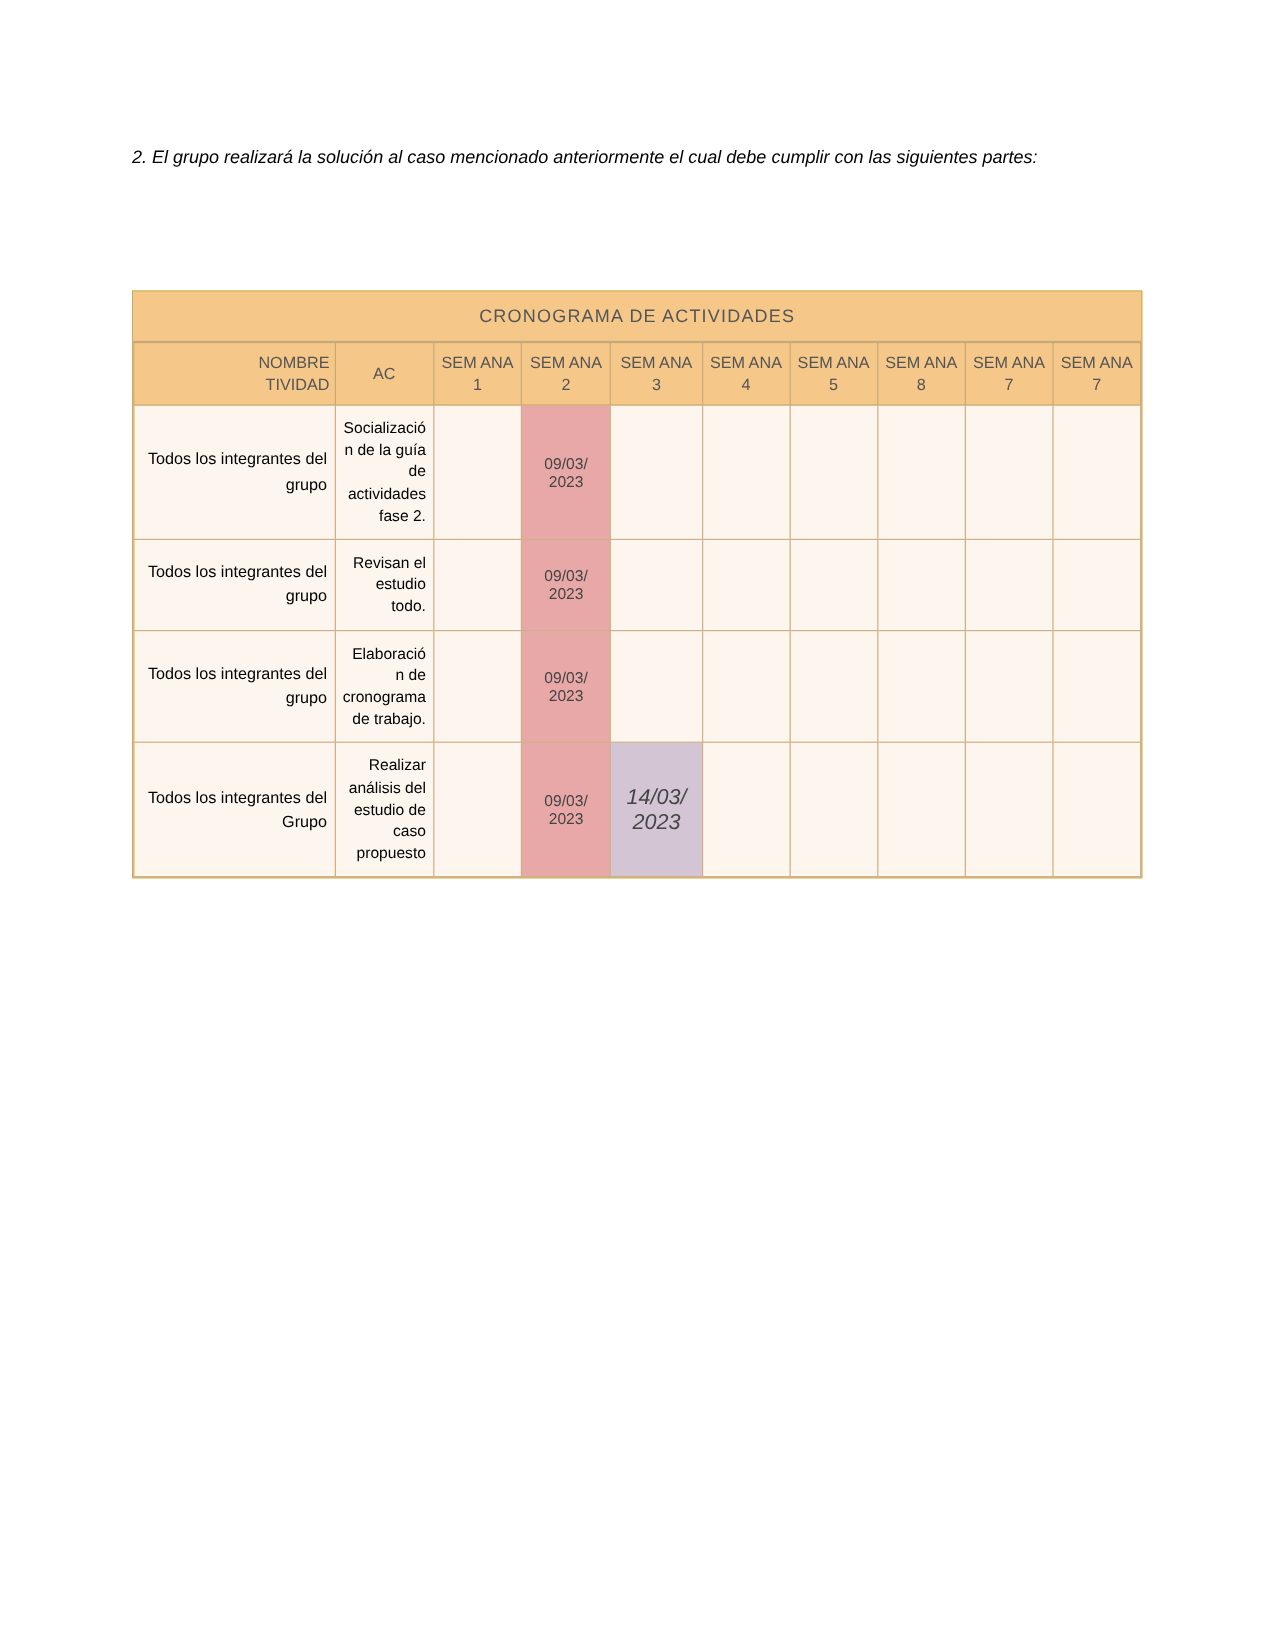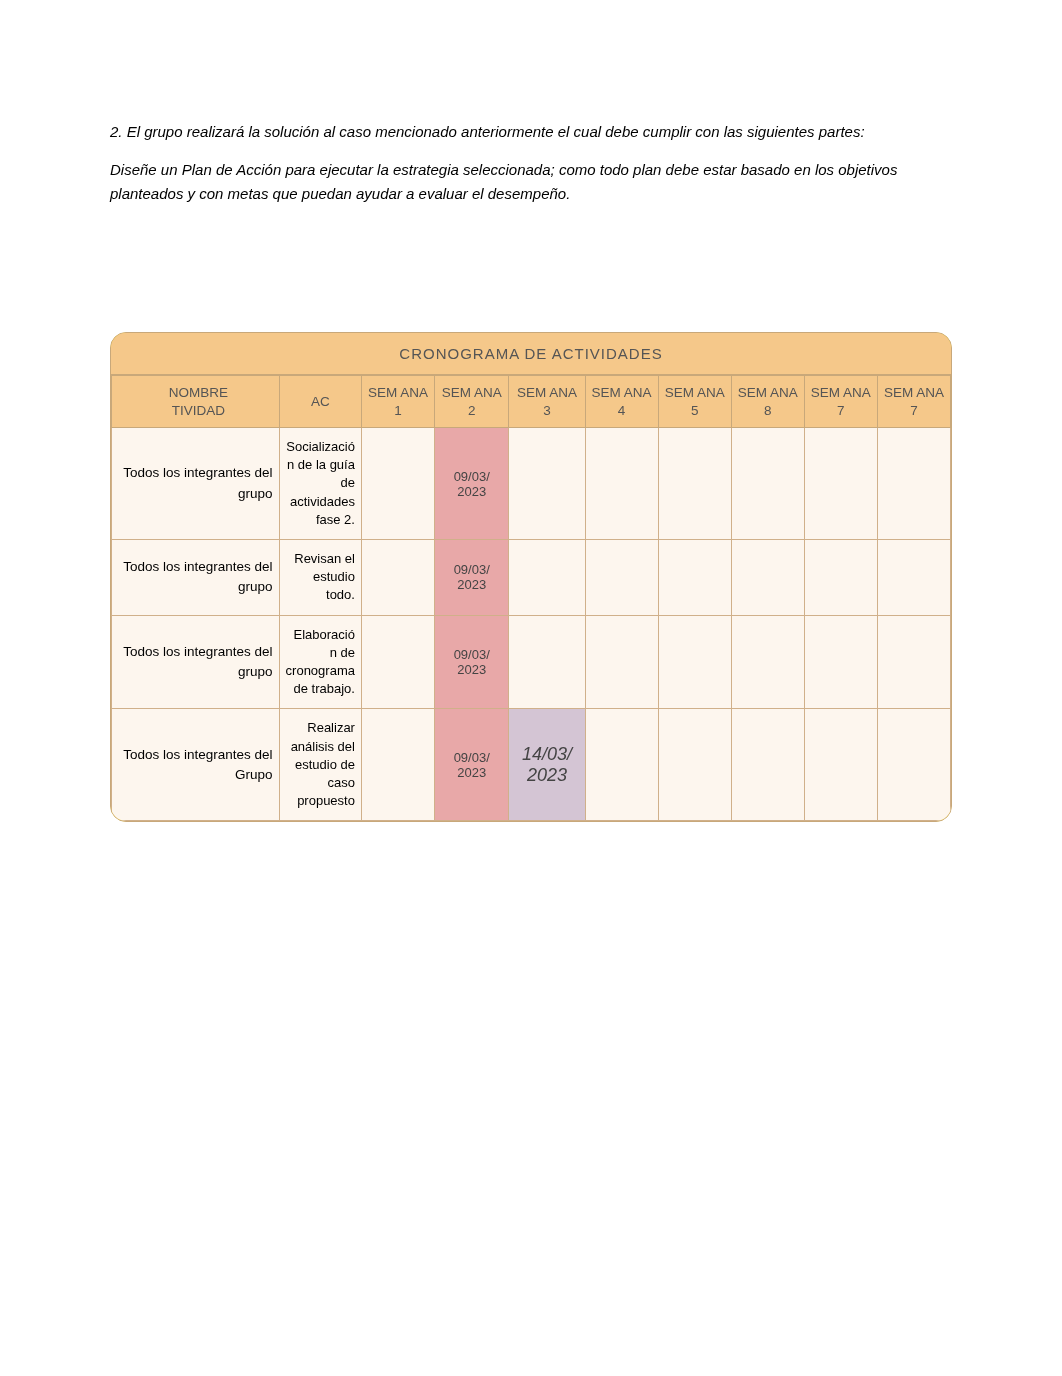--- a/index.html
+++ b/index.html
@@ -18,24 +18,23 @@
     }
     .intro-text p {
       margin-bottom: 14px;
       font-style: italic;
     }
     .spacer {
       height: 80px;
     }
     .table-wrapper {
       border: 1.5px solid #c8a87a;
-      border-radius: 16px;
+      border-radius: 0;
       overflow: hidden;
       background: #fde047;
-      margin-top: 28px;
     }
     .table-title {
       background: #f5c88a;
       text-align: center;
       padding: 12px 0;
       font-size: 15px;
       letter-spacing: 1px;
       font-weight: normal;
       color: #555;
       border-bottom: 1.5px solid #c8a87a;
@@ -49,21 +48,21 @@
       border: 1px solid #c8a87a;
       text-align: center;
       vertical-align: middle;
       padding: 8px 4px;
       font-weight: normal;
       font-size: 13.5px;
       color: #555;
       line-height: 1.3;
     }
     thead tr th.header-nombre {
-      text-align: center;
+      text-align: right;
       padding-left: 10px;
       width: 180px;
     }
     thead tr th.header-ac {
       width: 60px;
     }
     thead tr th.header-sem {
       width: 78px;
     }
     tbody tr td {
@@ -104,21 +103,20 @@
     tbody tr:nth-child(even) td.td-ac,
     tbody tr:nth-child(even) td.td-empty {
       background: #fdf6ee;
     }
   </style>
 </head>
 <body>
 
 <div class="intro-text">
   <p>2. El grupo realizará la solución al caso mencionado anteriormente el cual debe cumplir con las siguientes partes:</p>
-  <p>Diseñe un Plan de Acción para ejecutar la estrategia seleccionada; como todo plan debe estar basado en los objetivos planteados y con metas que puedan ayudar a evaluar el desempeño.</p>
 </div>
 
 <div class="spacer"></div>
 
 <div class="table-wrapper">
   <div class="table-title">CRONOGRAMA DE ACTIVIDADES</div>
   <table>
     <thead>
       <tr>
         <th class="header-nombre" colspan="1">

